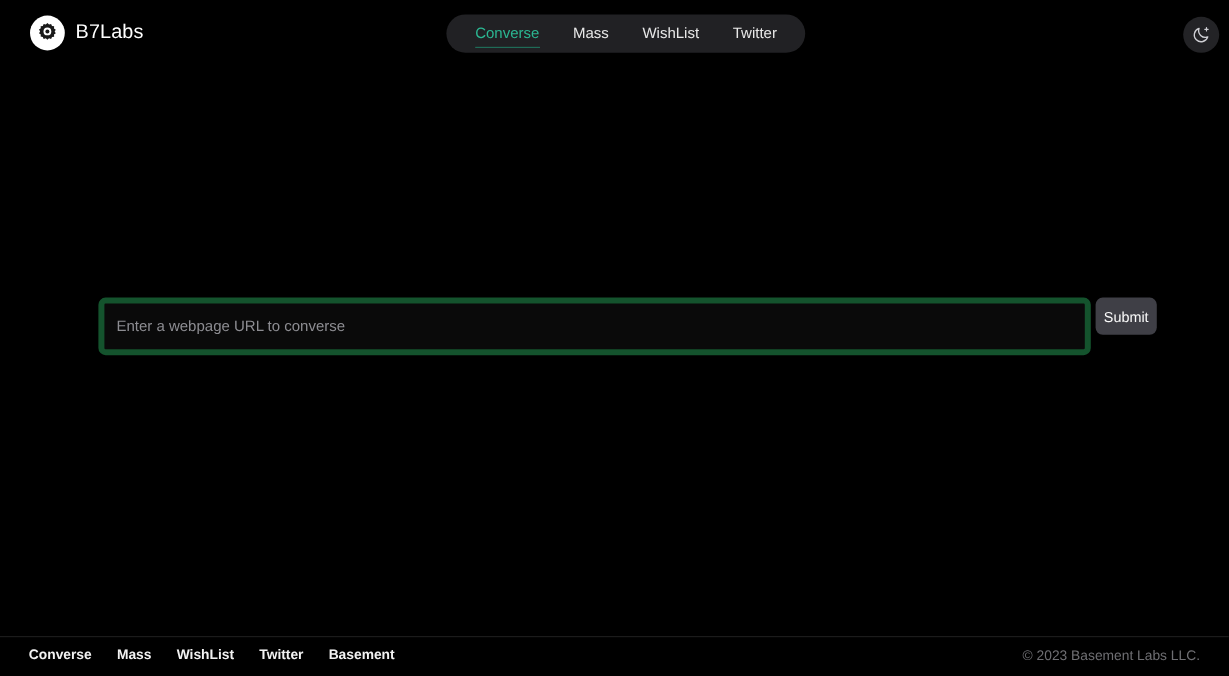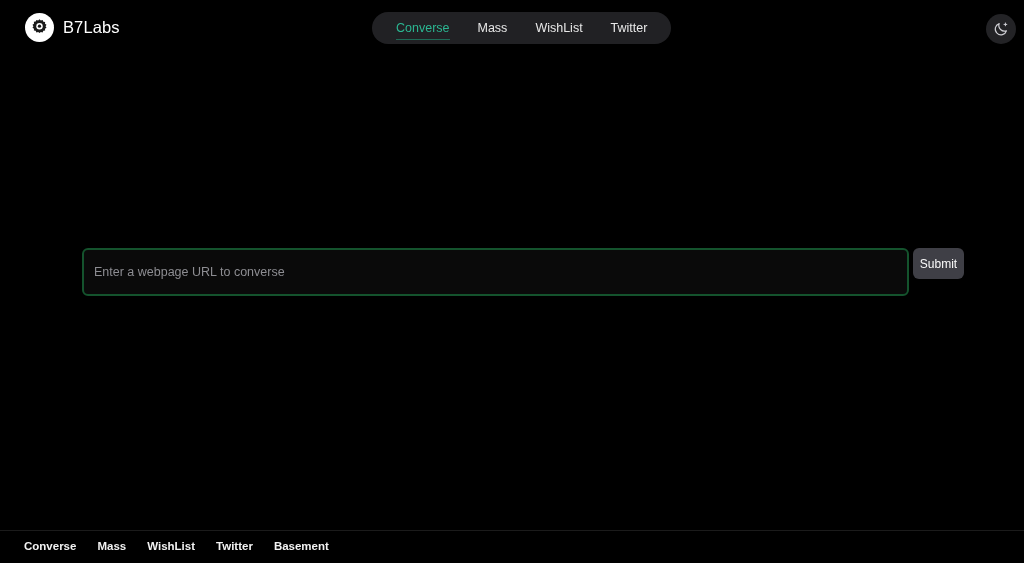--- a/index.html
+++ b/index.html
@@ -135,21 +135,21 @@
     width: 882px;
     display: flex;
     align-items: stretch;
     gap: 4px;
   }
 
   .url-input {
     flex: 1 1 auto;
     height: 48px;
     background: #0a0a0a;
-    border: 2px solid #14532d;
+    border: 5px solid #14532d;
     border-radius: 6px;
     color: #e6e6e6;
     font-family: inherit;
     font-size: 12.5px;
     padding: 8px 10px;
     outline: none;
   }
 
   .url-input::placeholder {
     color: #8d8d92;
@@ -265,14 +265,15 @@
 <footer class="footer">
 
   <div class="footer-links">
     <a class="footer-link">Converse</a>
     <a class="footer-link">Mass</a>
     <a class="footer-link">WishList</a>
     <a class="footer-link">Twitter</a>
     <a class="footer-link">Basement</a>
   </div>
 
+  <div class="footer-copy">© 2023 Basement Labs LLC.</div>
 
 </footer>
 
 </body></html>

